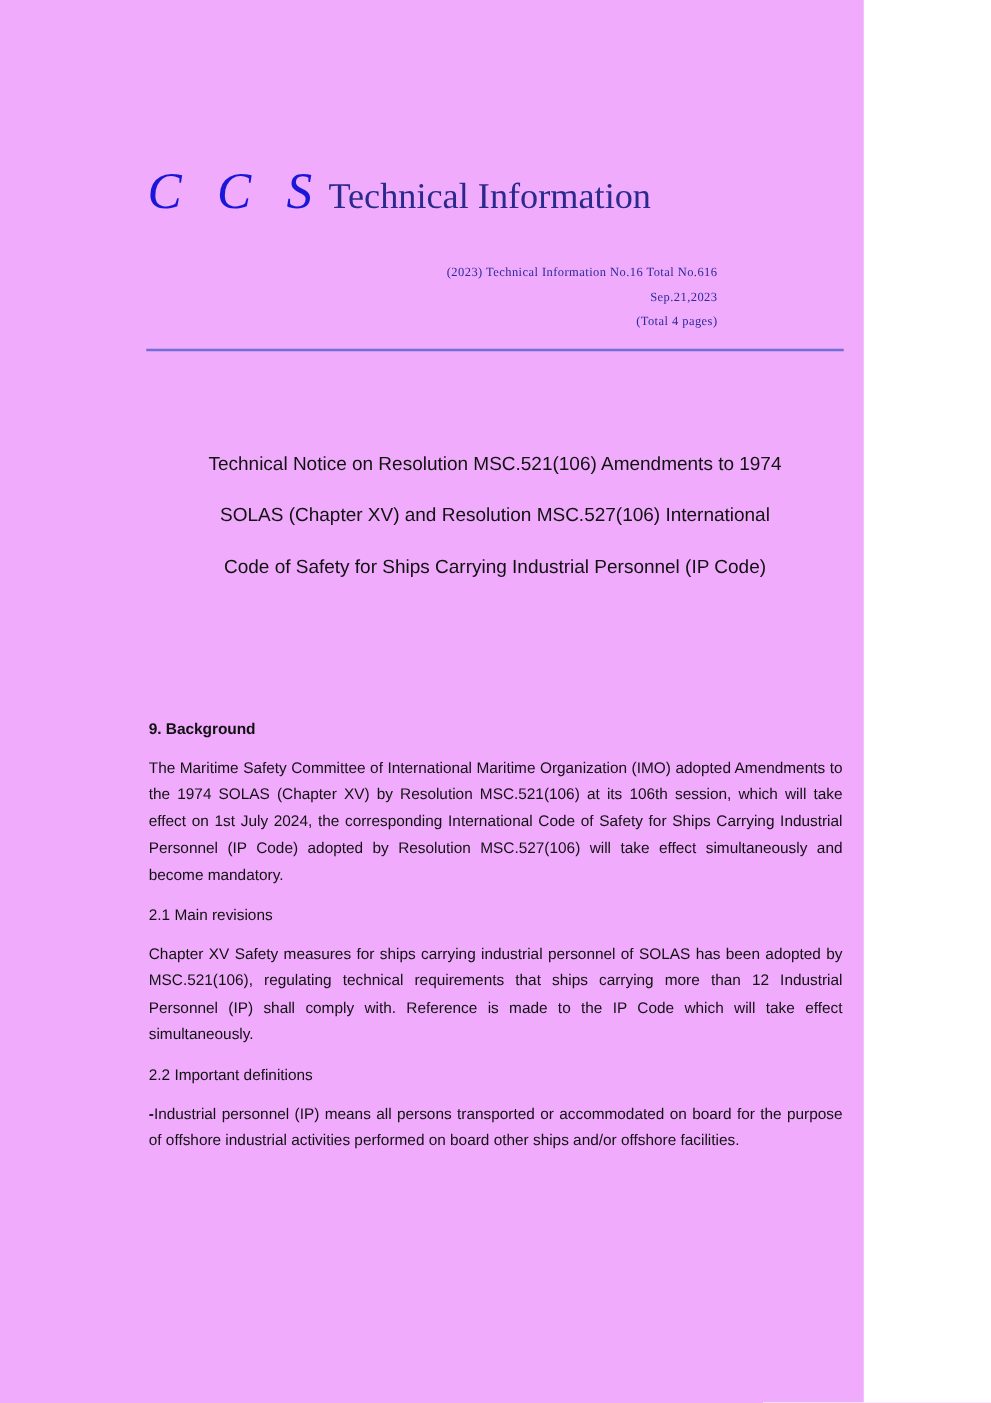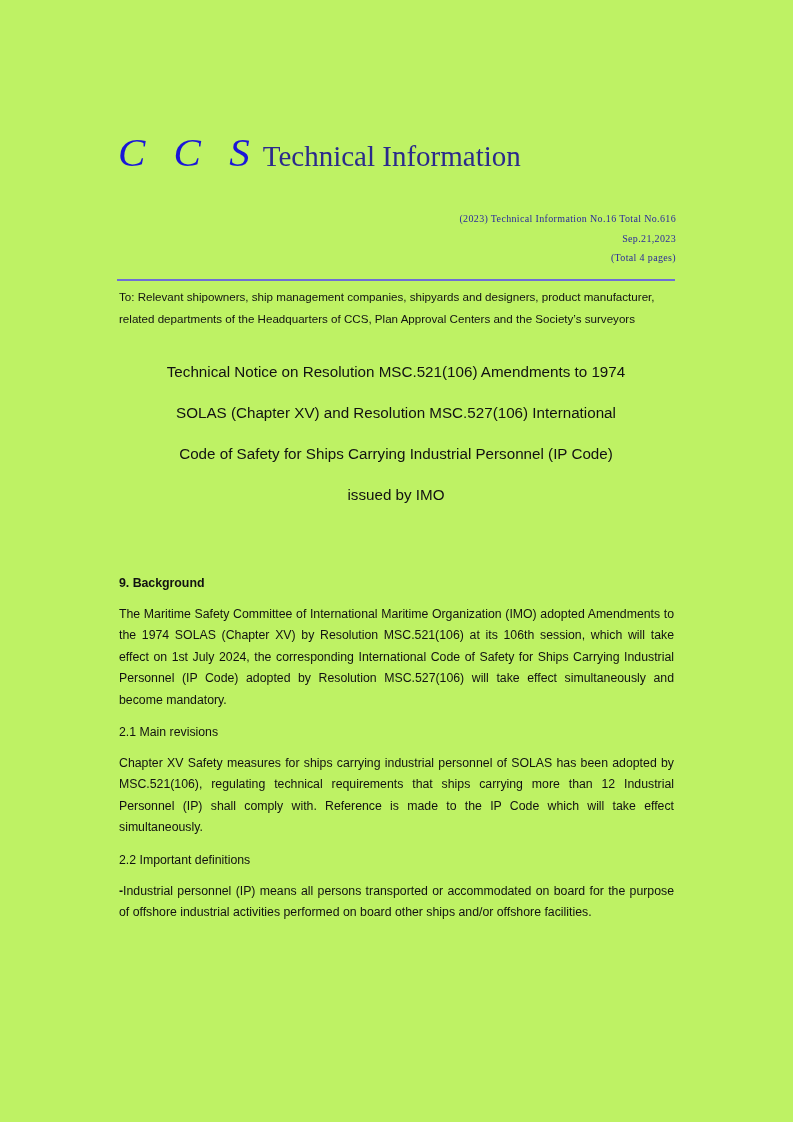--- a/index.html
+++ b/index.html
@@ -12,23 +12,23 @@
     width: 793px;
     height: 1122px;
     position: relative;
     font-family: "Liberation Sans", sans-serif;
     -webkit-font-smoothing: antialiased;
   }
   .page {
     position: absolute;
     left: 0;
     top: 0;
-    width: 793px;
+    width: 691px;
     height: 1122px;
-    background: #bef264;
+    background: #f0abfc;
     overflow: hidden;
   }
 
   
   .masthead {
     position: absolute;
     left: 118px;
     top: 128px;
     white-space: nowrap;
   }
@@ -142,27 +142,25 @@
   </div>
 
   <div class="meta-block">
     <div>(2023)  Technical  Information  No.16  Total  No.616</div>
     <div>Sep.21,2023</div>
     <div>(Total  4  pages)</div>
   </div>
 
   <div class="rule"></div>
 
-  <div class="recipients">To: Relevant shipowners, ship management companies, shipyards and designers, product manufacturer, related departments of the Headquarters of CCS, Plan Approval Centers and the Society’s surveyors</div>
 
   <div class="doc-title">
     <span class="tline">Technical Notice on Resolution MSC.521(106) Amendments to 1974</span>
     <span class="tline">SOLAS (Chapter XV) and Resolution MSC.527(106) International</span>
     <span class="tline">Code of Safety for Ships Carrying Industrial Personnel (IP Code)</span>
-    <span class="tline">issued by IMO</span>
   </div>
 
   <div class="body-content">
 
     <div class="h-sec">9. Background</div>
 
     <p class="para">The Maritime Safety Committee of International Maritime Organization (IMO) adopted Amendments to the 1974 SOLAS (Chapter XV) by Resolution MSC.521(106) at its 106th session, which will take effect on 1st July 2024, the corresponding International Code of Safety for Ships Carrying Industrial Personnel (IP Code) adopted by Resolution MSC.527(106) will take effect simultaneously and become mandatory.</p>
 
 
     <div class="h-sub">2.1 Main revisions</div>

